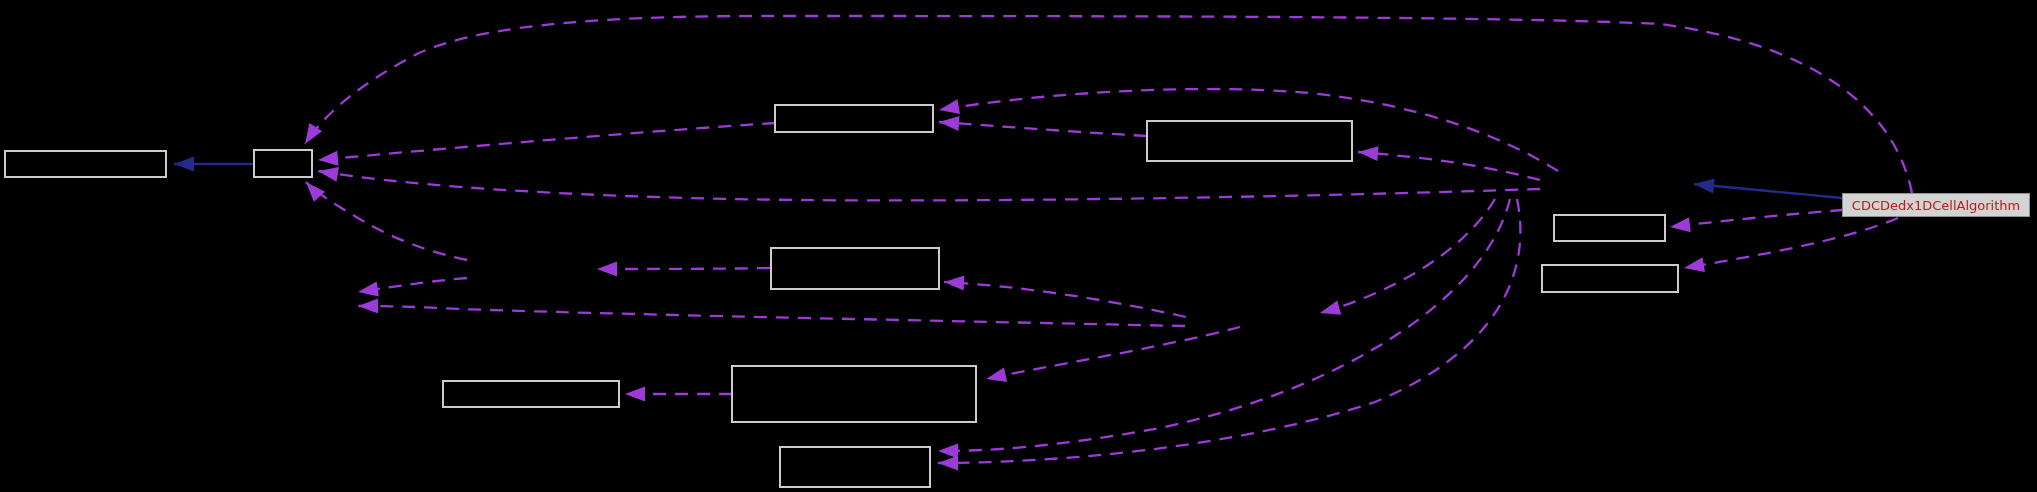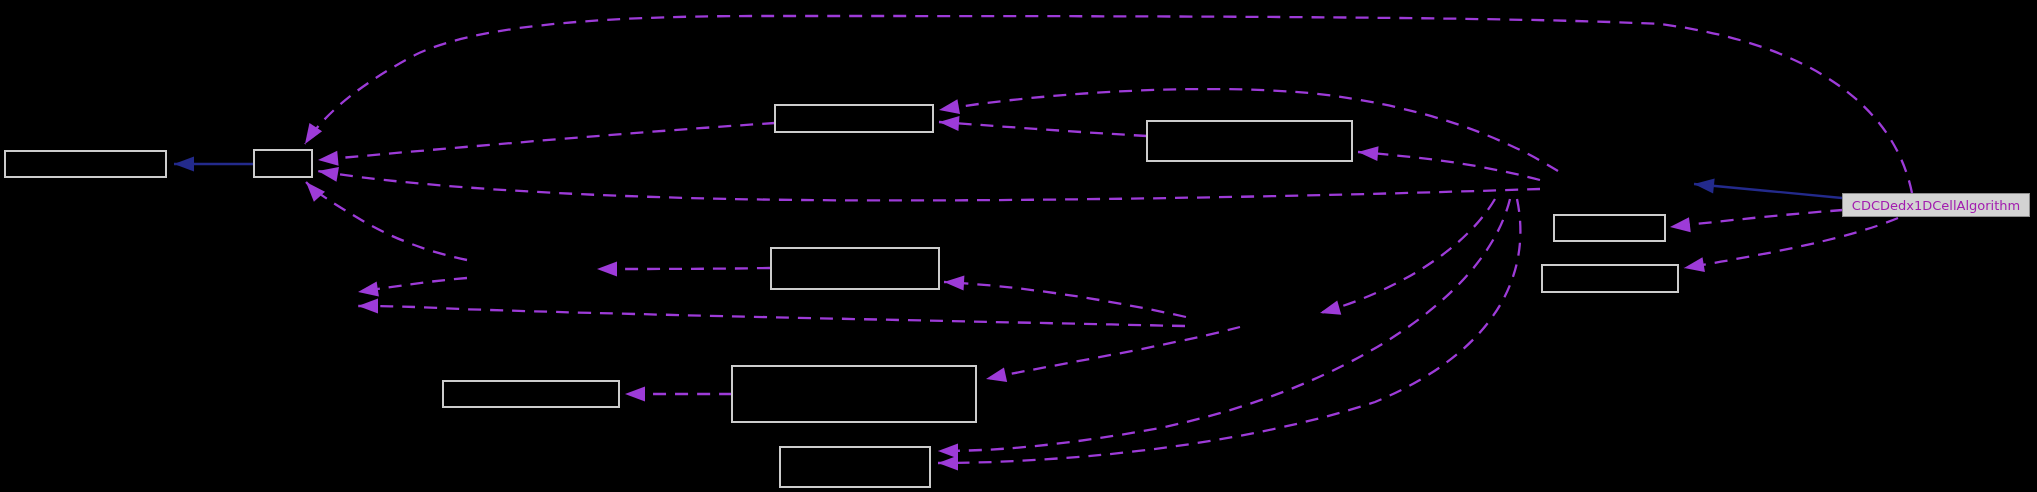--- a/index.html
+++ b/index.html
@@ -66,16 +66,16 @@
       <rect x="254" y="150" width="58" height="27" fill="#000000" stroke="#cccccc" stroke-width="2"></rect>
       <rect x="775" y="105" width="158" height="27" fill="#000000" stroke="#cccccc" stroke-width="2"></rect>
       <rect x="1147" y="121" width="205" height="40" fill="#000000" stroke="#cccccc" stroke-width="2"></rect>
       <rect x="1554" y="215" width="111" height="26" fill="#000000" stroke="#cccccc" stroke-width="2"></rect>
       <rect x="1542" y="265" width="136" height="27" fill="#000000" stroke="#cccccc" stroke-width="2"></rect>
       <rect x="771" y="248" width="168" height="41" fill="#000000" stroke="#cccccc" stroke-width="2"></rect>
       <rect x="443" y="381" width="176" height="26" fill="#000000" stroke="#cccccc" stroke-width="2"></rect>
       <rect x="732" y="366" width="244" height="56" fill="#000000" stroke="#cccccc" stroke-width="2"></rect>
       <rect x="780" y="447" width="150" height="40" fill="#000000" stroke="#cccccc" stroke-width="2"></rect>
     </svg>
-  <div class="current-node" id="current-node" style="left: 1842px; top: 193px; width: 188px; height: 24px; background: rgb(211, 211, 211); border: 1px solid rgb(143, 143, 143); color: #a21caf;">
+  <div class="current-node" id="current-node" style="left: 1842px; top: 193px; width: 188px; height: 24px; background: rgb(211, 211, 211); border: 1px solid rgb(143, 143, 143); color: #b91c1c;">
     <span>CDCDedx1DCellAlgorithm</span>
   </div>
 </div>
 
 </body></html>

